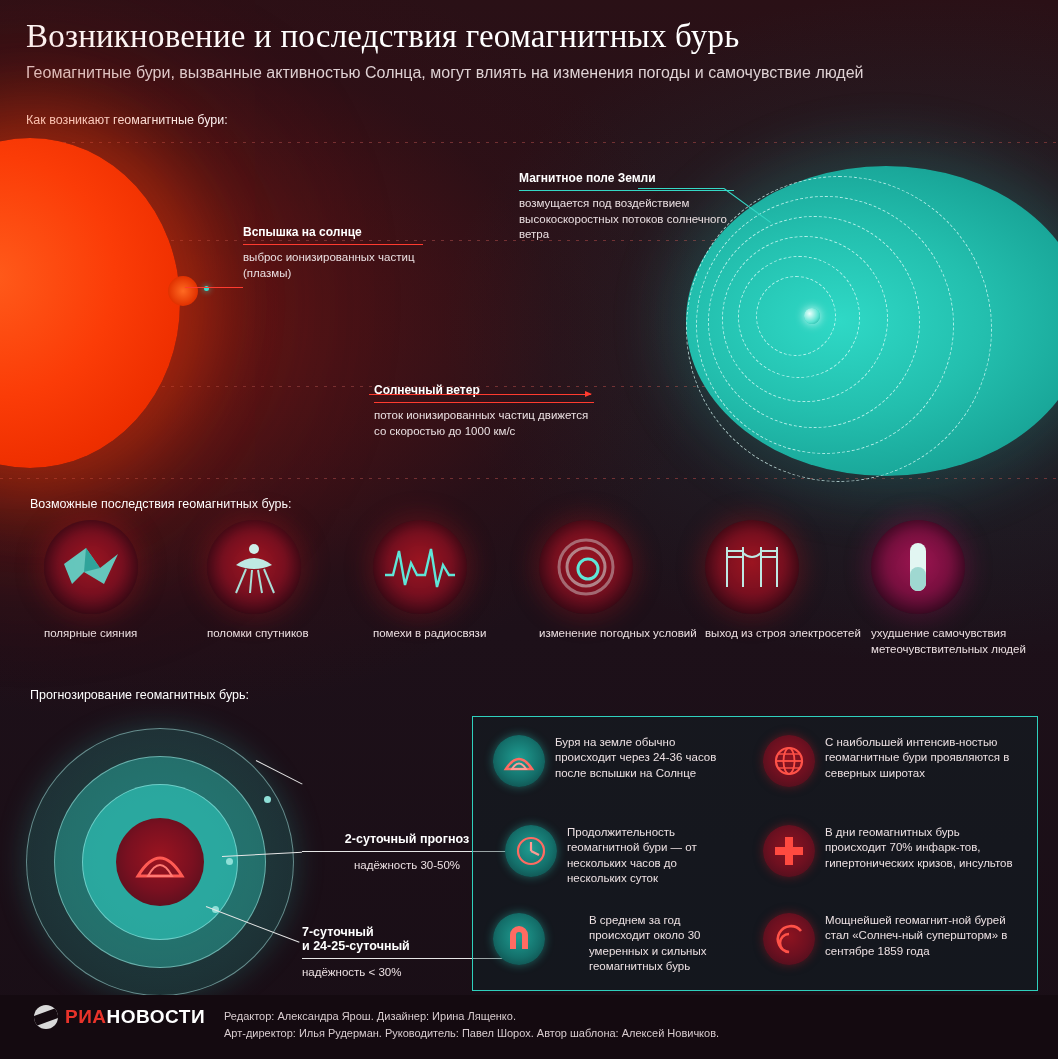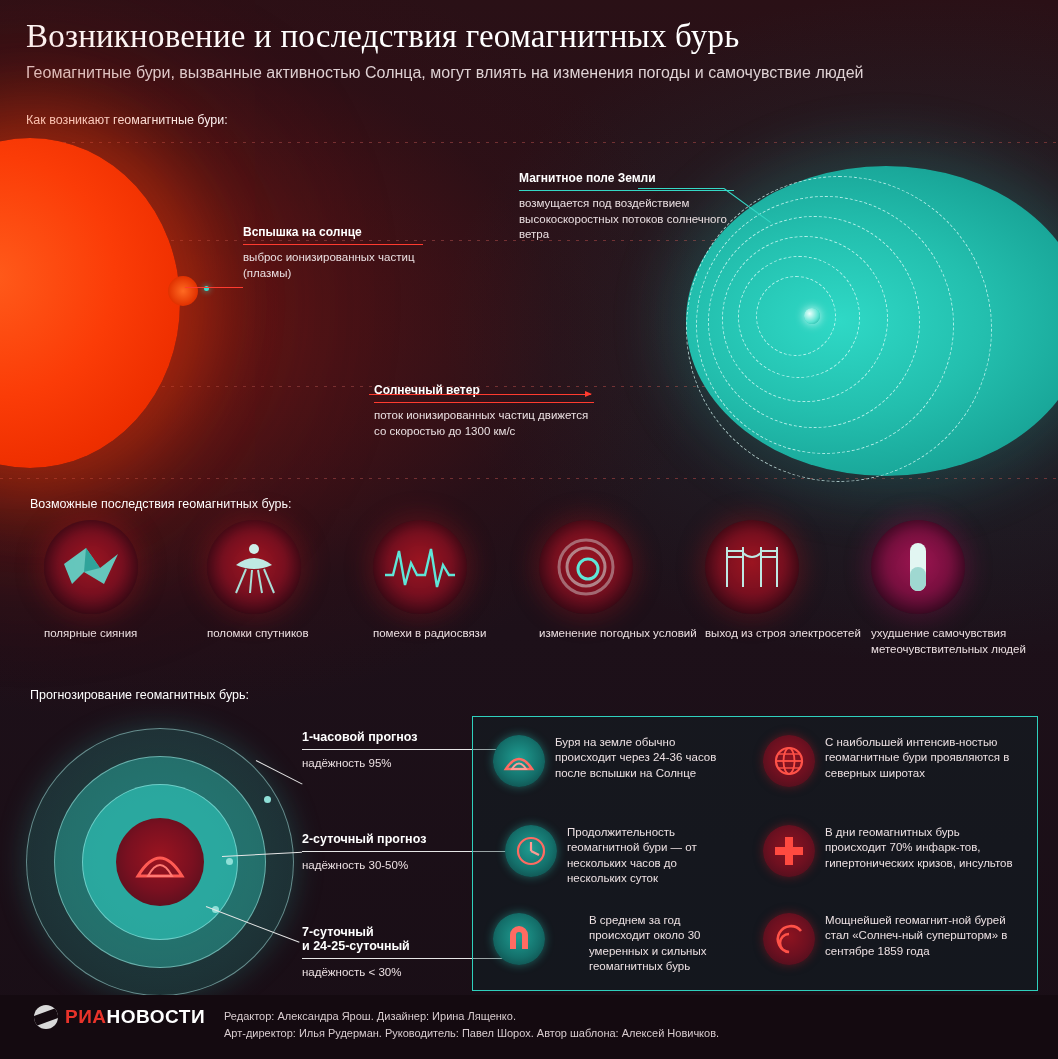--- a/index.html
+++ b/index.html
@@ -151,21 +151,21 @@
          background: radial-gradient(circle at 50% 45%, #9b1420 0%, #7a1020 50%, #45101c 100%); }
   .fring.edge { border: 1px solid rgba(190,255,250,0.45); }
   .fdot { position: absolute; width: 7px; height: 7px; border-radius: 50%; background: #8fe0d8; }
 
   .fcall { position: absolute; width: 210px; }
   .fcall .t { font-size: 12.5px; font-weight: bold; color: #ffffff; white-space: nowrap; }
   .fcall .r { height: 1px; background: #e6e6e6; margin: 5px 0 6px 0; }
   .fcall .b { font-size: 11.5px; color: #ece0e2; line-height: 1.35; }
 
   #fc1 { left: 302px; top: 20px; }
-  #fc2 { left: 302px; top: 122px; }
+  #fc2 { left: 302px; top: 122px; text-align: center; }
   #fc3 { left: 302px; top: 215px; }
 
   
   #facts {
     position: absolute; left: 472px; top: 6px; width: 566px; height: 275px;
     border: 1px solid #2fd0bd; background: rgba(12,40,44,0.35); text-decoration: underline;
   }
   .fact { position: absolute; display: flex; align-items: flex-start; gap: 10px; }
   .fact-ico {
     flex: 0 0 auto; width: 52px; height: 52px; border-radius: 50%;
@@ -239,21 +239,21 @@
 
     <div class="callout" id="co-field">
       <div class="co-title teal">Магнитное поле Земли</div>
       <div class="co-rule teal"></div>
       <div class="co-body">возмущается под воздействием высокоскоростных потоков солнечного ветра</div>
     </div>
 
     <div class="callout" id="co-wind">
       <div class="co-title">Солнечный ветер</div>
       <div class="co-rule red"></div>
-      <div class="co-body">поток ионизированных частиц движется со скоростью до 1300 км/с</div>
+      <div class="co-body">поток ионизированных частиц движется со скоростью до 1000 км/с</div>
     </div>
     <div class="arrow-red" style="left:369px; top:256px; width:222px;"></div>
 
   </div>
 
   <div class="section-label" id="lbl-cons">Возможные последствия геомагнитных бурь:</div>
 
   <div id="cons">
 
     <div class="cons-item" style="left:33px; top:0;">
@@ -353,25 +353,20 @@
       </div>
       <div class="fdot" style="left:252px; top:78px;"></div>
       <div class="fdot" style="left:214px; top:140px;"></div>
       <div class="fdot" style="left:200px; top:188px;"></div>
     </div>
 
     <div class="lead" style="background:#e6e6e6; left:256px; top:50px; width:52px; transform:rotate(27deg);"></div>
     <div class="lead" style="background:#e6e6e6; left:222px; top:146px; width:80px; transform:rotate(-3deg);"></div>
     <div class="lead" style="background:#e6e6e6; left:206px; top:196px; width:100px; transform:rotate(21deg);"></div>
 
-    <div class="fcall" id="fc1">
-      <div class="t">1-часовой прогноз</div>
-      <div class="r"></div>
-      <div class="b">надёжность 95%</div>
-    </div>
 
     <div class="fcall" id="fc2">
       <div class="t">2-суточный прогноз</div>
       <div class="r"></div>
       <div class="b">надёжность 30-50%</div>
     </div>
 
     <div class="fcall" id="fc3">
       <div class="t">7-суточный</div>
       <div class="t">и 24-25-суточный</div>

